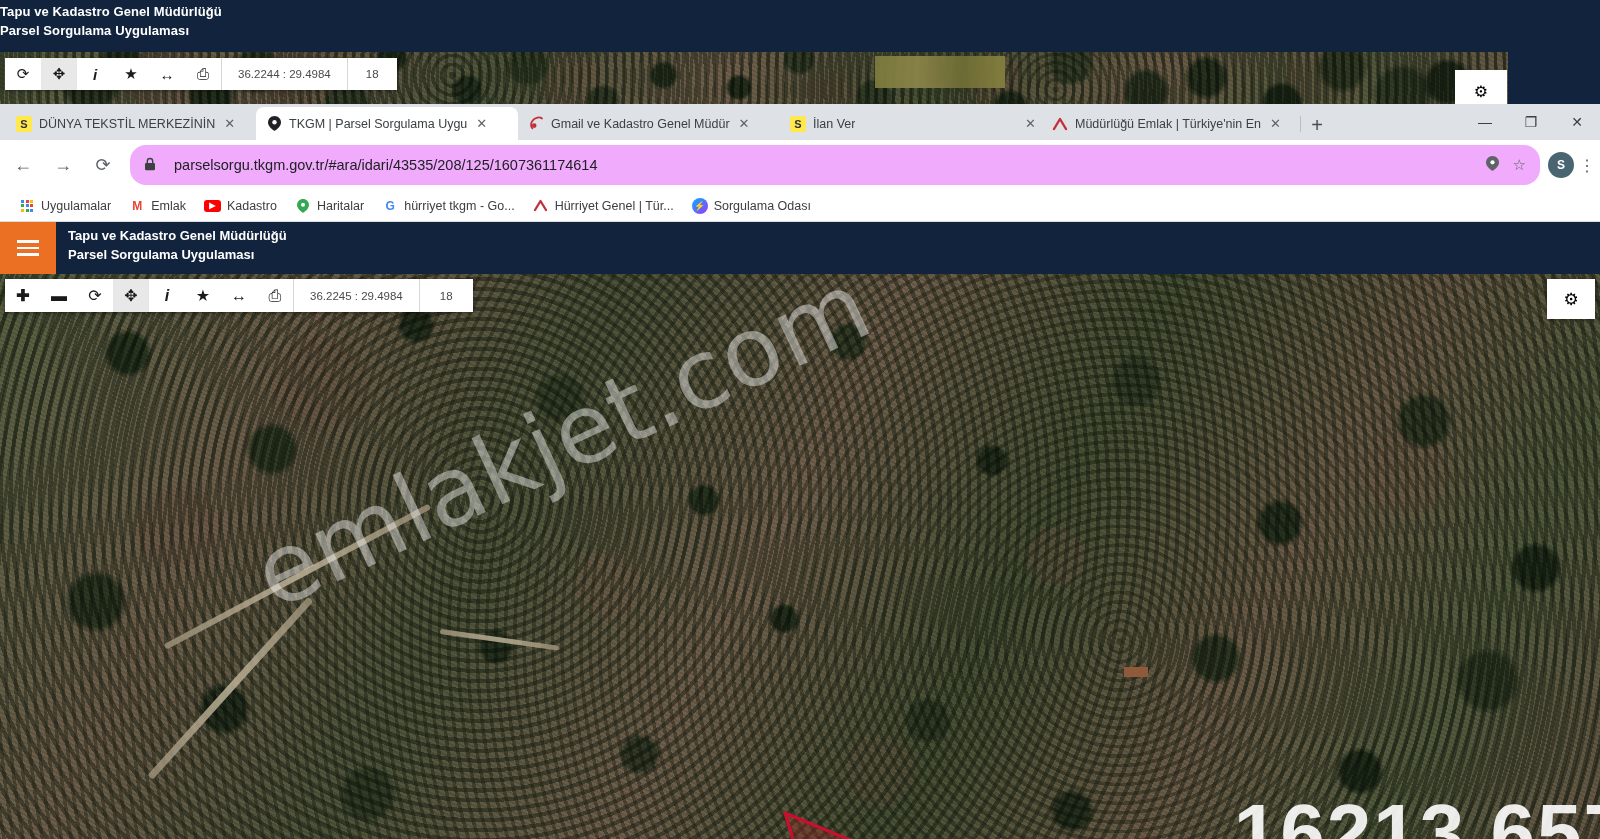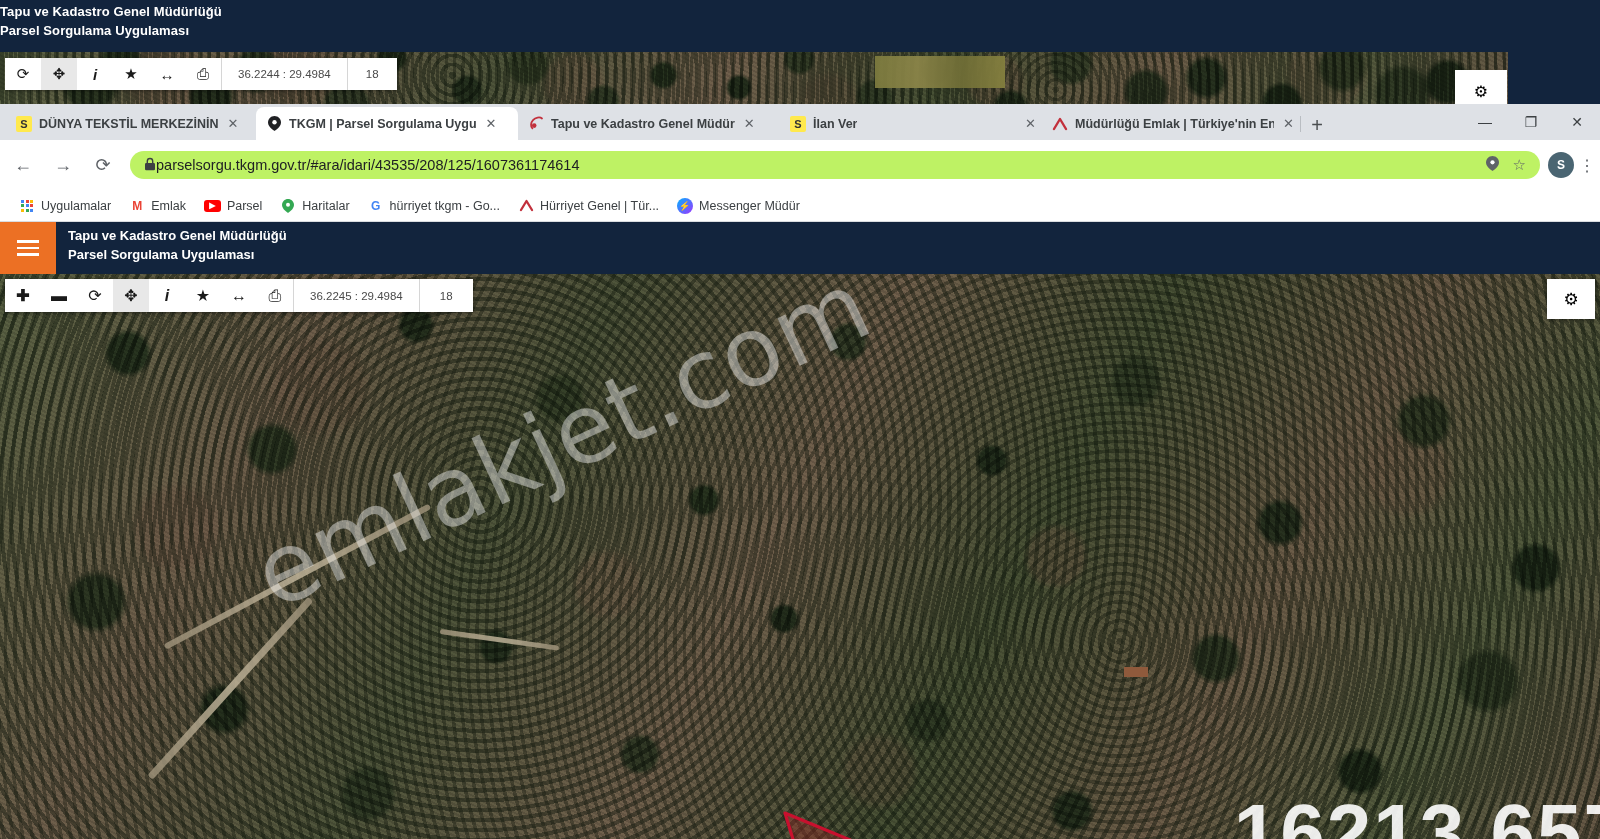--- a/index.html
+++ b/index.html
@@ -85,42 +85,42 @@
   
   .tabstrip { position:absolute; left:0; top:0; width:1600px; height:36px; background:#dee1e6; }
   .tabs { position:absolute; left:6px; top:2px; height:34px; display:flex; align-items:flex-end; }
   .tab {
     position:relative; height:33px; display:flex; align-items:center;
     padding:0 6px 0 10px; gap:7px; min-width:0;
     border-radius:8px 8px 0 0; color:#3c4043; font-size:12.5px; white-space:nowrap;
   }
   .tab.inactive { background:#dee1e6; }
   .tab.active { background:#fff; }
-  .tab .label { overflow:hidden; text-overflow:clip; display:block;font-weight:bold; }
+  .tab .label { overflow:hidden; text-overflow:clip; display:block; }
   .tab .tclose { font-size:13px; color:#5f6368; margin-left:2px; cursor:pointer; }
   .tab .tsep { position:absolute; right:-1px; top:9px; width:1px; height:16px; background:#b9bdc2; }
   .fav { width:16px; height:16px; flex:0 0 16px; display:flex; align-items:center; justify-content:center;
          font-size:11px; font-weight:bold; border-radius:2px; }
   .fav-s { background:#ffe94d; color:#333; }
   .fav-pin { color:#202124; font-size:15px; background:none; }
   .fav-e { color:#c2303c; font-size:14px; }
   .fav-h { color:#c2303c; font-size:15px; font-weight:900; }
   .newtab { width:34px; height:30px; display:flex; align-items:center; justify-content:center;
             font-size:20px; color:#4a4d50; }
   .wincontrols { position:absolute; right:0; top:0; height:36px; display:flex; }
   .wincontrols div { width:46px; height:36px; display:flex; align-items:center; justify-content:center;
                      color:#3c4043; font-size:14px; }
 
   
   .omnibar { position:absolute; left:0; top:36px; width:1600px; height:50px; background:#fff; display:flex; align-items:center; }
   .navbtn { width:34px; height:34px; margin-left:6px; display:flex; align-items:center; justify-content:center;
             color:#5f6368; font-size:18px; }
   .omnibox {
-    flex:1; height:28px; margin:0 8px 0 10px; background:#bef264; border-radius:16px;
-    display:flex; align-items:center; padding:0 14px; gap:0; font-size:14.5px; color:#202124;
+    flex:1; height:40px; margin:0 8px 0 10px; background:#f0abfc; border-radius:16px;
+    display:flex; align-items:center; padding:0 14px; gap:18px; font-size:14.5px; color:#202124;
   }
   .omni-icons { display:flex; align-items:center; gap:14px; margin-left:auto; color:#5f6368; font-size:15px;}
   .profile { width:26px; height:26px; border-radius:50%; background:#4a6572; color:#fff;
              display:flex; align-items:center; justify-content:center; font-size:12px; font-weight:bold; }
   .kebab { width:26px; display:flex; align-items:center; justify-content:center; color:#5f6368; font-size:16px; }
 
   
   .bookmarks { position:absolute; left:0; top:86px; width:1600px; height:32px; background:#fff;
                display:flex; align-items:center; padding-left:12px; gap:4px; border-bottom:1px solid #dadce0;}
   .bm { display:flex; align-items:center; gap:6px; padding:3px 7px; font-size:12.5px; color:#3c4043; border-radius:4px; white-space:nowrap;}
@@ -231,21 +231,21 @@
           <span class="tclose">✕</span>
         </div>
 
         <div class="tab inactive" style="width:262px">
           <span class="fav fav-e">
             <svg width="15" height="15" viewBox="0 0 15 15">
                 <path d="M13 2.5c-2.2-2-6.6-1-9 1.6-2.4 2.6-2.6 6.4-.6 8.2" fill="none" stroke="#c2303c" stroke-width="1.8" stroke-linecap="round"></path>
                 <circle cx="5.2" cy="9.6" r="2.3" fill="#c2303c"></circle>
               </svg>
           </span>
-          <span class="label">Tapu ve Kadastro Genel Müdür</span>
+          <span class="label">Gmail ve Kadastro Genel Müdür</span>
           <span class="tclose">✕</span>
           <span class="tsep"></span>
         </div>
 
         <div class="tab inactive" style="width:262px">
           <span class="fav fav-s">S</span>
           <span class="label">İlan Ver</span>
           <span class="tclose" style="margin-left:auto">✕</span>
           <span class="tsep"></span>
         </div>
@@ -313,21 +313,21 @@
             </span>
           </span>
         <span>Uygulamalar</span>
       </div>
       <div class="bm">
         <span class="bi" style="color:#ea4335">M</span>
         <span>Emlak</span>
       </div>
       <div class="bm">
         <span class="bi" style="background:#ff0000;color:#fff;border-radius:3px;font-size:8px;width:17px;height:12px">▶</span>
-        <span>Parsel</span>
+        <span>Kadastro</span>
       </div>
       <div class="bm">
         <span class="bi">
           <svg width="12" height="14" viewBox="0 0 12 14">
               <path d="M6 0C2.7 0 0 2.7 0 6c0 4.2 6 8 6 8s6-3.8 6-8c0-3.3-2.7-6-6-6z" fill="#34a853"></path>
               <circle cx="6" cy="5.8" r="2" fill="#fff"></circle>
             </svg>
         </span>
         <span>Haritalar</span>
       </div>
@@ -338,21 +338,21 @@
       <div class="bm">
         <span class="bi">
           <svg width="15" height="13" viewBox="0 0 15 13">
               <path d="M2 11 L7.5 2 L13 11" fill="none" stroke="#c2303c" stroke-width="2.3" stroke-linecap="round" stroke-linejoin="round"></path>
             </svg>
         </span>
         <span>Hürriyet Genel | Tür...</span>
       </div>
       <div class="bm">
         <span class="bi" style="background:linear-gradient(135deg,#00b2ff,#a033ff);color:#fff;border-radius:50%;font-size:9px">⚡</span>
-        <span>Messenger Müdür</span>
+        <span>Sorgulama Odası</span>
       </div>
     </div>
 
     <div class="app">
       <div class="app-header">
         <div class="burger">
             <span></span>
             <span></span>
             <span></span>
           </div>

